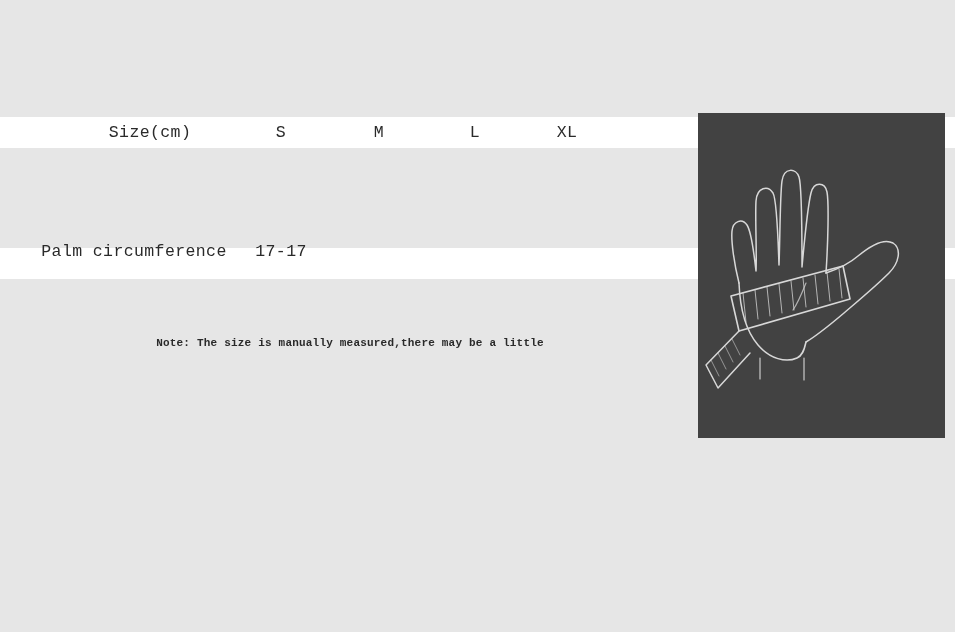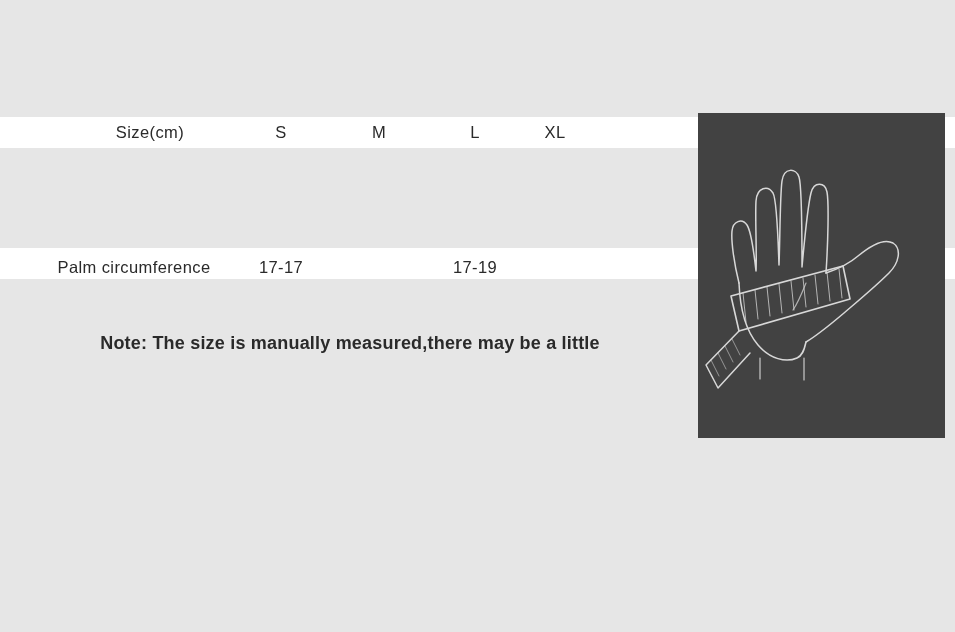--- a/index.html
+++ b/index.html
@@ -7,21 +7,21 @@
     padding: 0;
     background: #ffffff;
   }
 
   #page {
     position: relative;
     width: 955px;
     height: 632px;
     background: #e6e6e6;
     overflow: hidden;
-    font-family: Liberation Sans, sans-serif;
+    font-family: Liberation Mono, monospace;
   }
 
   
   .stripe {
     position: absolute;
     left: 0;
     width: 955px;
     background: #ffffff;
   }
   .stripe-head { top: 117px; height: 31px; }
@@ -33,38 +33,38 @@
     left: 0;
     width: 700px;
     height: 31px;
     line-height: 31px;
     color: #2a2a2a;
     font-size: 16.5px;
     letter-spacing: 0.4px;
     white-space: nowrap;
   }
   .trow-head { top: 117px; }
-  .trow-row  { top: 252px; }
+  .trow-row  { top: 236px; }
 
   .cell {
     position: absolute;
     top: 0;
     height: 31px;
     line-height: 31px;
     text-align: center;
     white-space: nowrap;
   }
   .cell-label { text-align: center; }
 
   
   .h-label { left: 60px;  width: 180px; }
   .h-s     { left: 241px; width: 80px; }
   .h-m     { left: 339px; width: 80px; }
   .h-l     { left: 435px; width: 80px; }
-  .h-xl    { left: 515px; width: 80px; }
+  .h-xl    { left: 527px; width: 80px; }
 
   
   .d-label { left: 14px;  width: 240px; }
   .d-s     { left: 241px; width: 80px; }
   .d-m     { left: 339px; width: 80px; }
   .d-l     { left: 435px; width: 80px; }
   .d-xl    { left: 527px; width: 80px; }
 
   
   .notes {
@@ -76,21 +76,21 @@
     color: #2a2a2a;
   }
   .note-line {
     font-size: 16.5px;
     line-height: 26px;
     letter-spacing: 0.3px;
     white-space: nowrap;
   }
   .note-line.bold {
     font-weight: bold;
-    font-size: 18px;
+    font-size: 11px;
     letter-spacing: 0.2px;
   }
 
   
   .photo-panel {
     position: absolute;
     left: 698px;
     top: 113px;
     width: 247px;
     height: 325px;
@@ -115,21 +115,20 @@
     <div class="cell cell-label h-label">Size(cm)</div>
     <div class="cell h-s">S</div>
     <div class="cell h-m">M</div>
     <div class="cell h-l">L</div>
     <div class="cell h-xl">XL</div>
   </div>
 
   <div class="trow trow-row">
     <div class="cell cell-label d-label">Palm circumference</div>
     <div class="cell d-s">17-17</div>
-    <div class="cell d-l">17-19</div>
   </div>
 
   <div class="notes">
     <div class="note-line bold">Note: The size is manually measured,there may be a little</div>
   </div>
 
   <div class="photo-panel">
     <svg viewBox="0 0 247 325" xmlns="http://www.w3.org/2000/svg">
       <g fill="none" stroke="#d8d8d8" stroke-width="1.5" stroke-linecap="round" stroke-linejoin="round">
 

